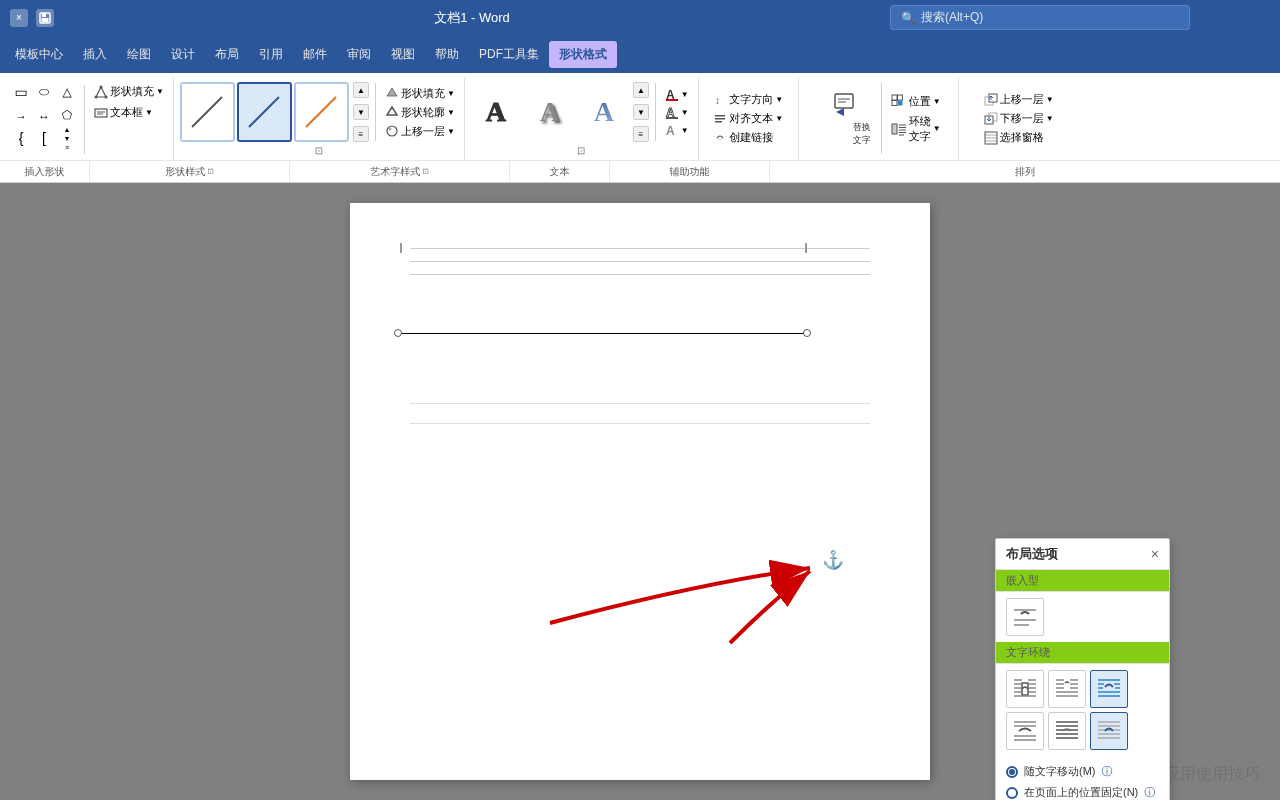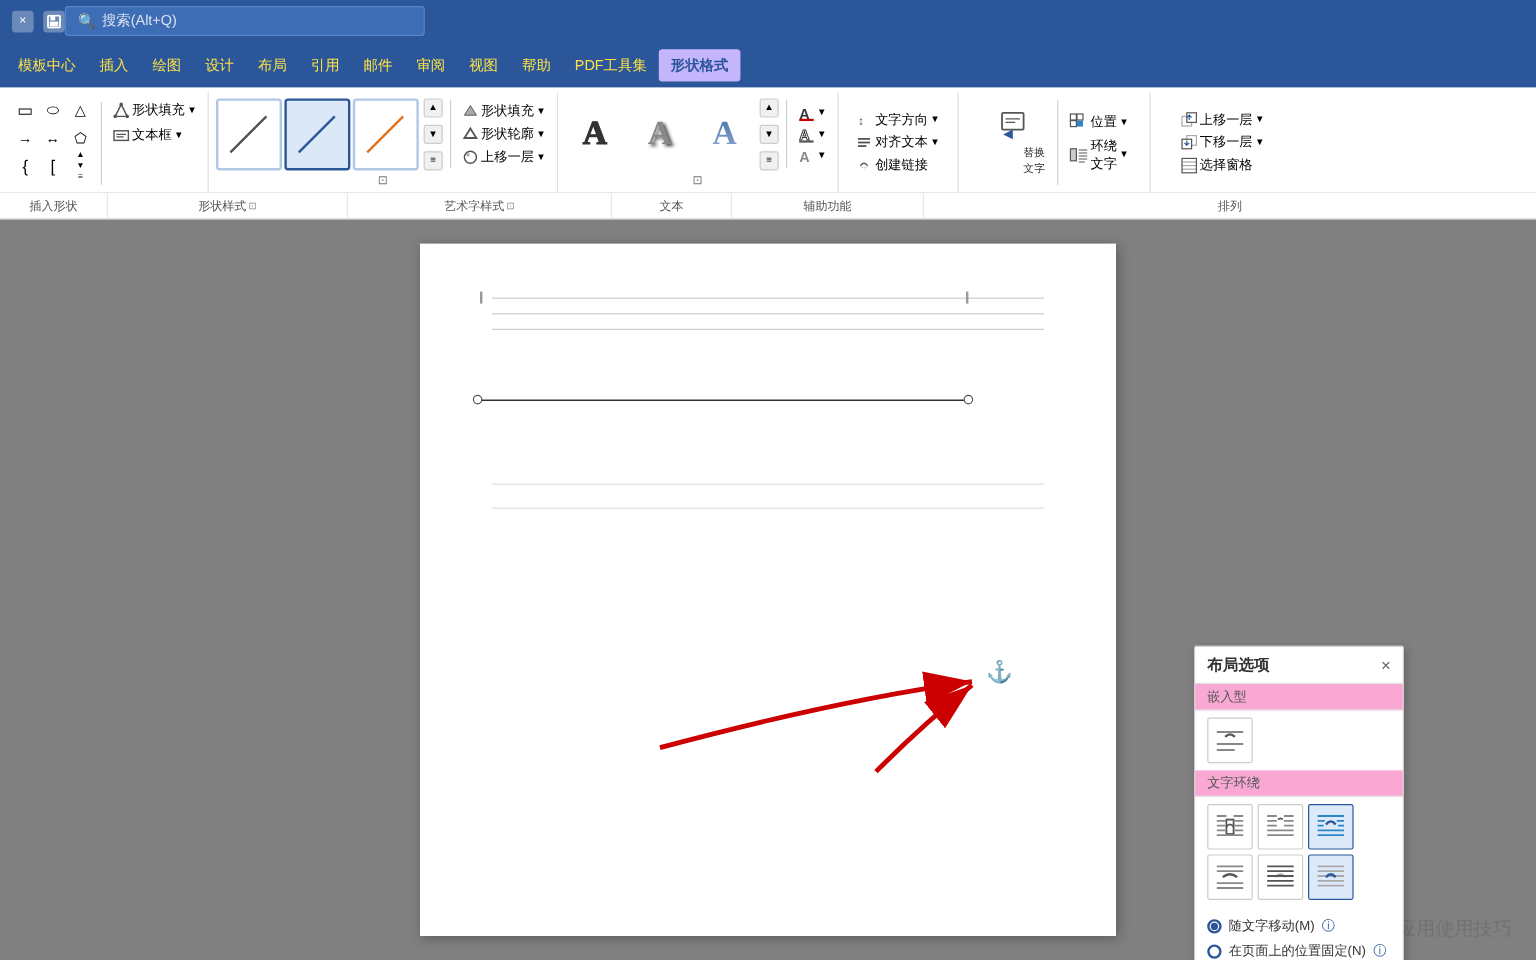--- a/index.html
+++ b/index.html
@@ -43,21 +43,21 @@
 
     
     .menu-bar {
       height: 38px;
       background: #2b579a;
       display: flex;
       align-items: center;
       padding: 0 5px;
     }
     .menu-item {
-      color: #fde047;
+      color: #e5e5e5;
       padding: 5px 10px;
       font-size: 12px;
       cursor: pointer;
       border-radius: 3px;
     }
     .menu-item.active {
       background: #c4b5fd;
       color: #2b579a;
       font-weight: bold;
     }
@@ -230,21 +230,21 @@
       font-size: 13px;
       font-weight: bold;
       color: #333;
     }
     .popup-close {
       cursor: pointer;
       font-size: 14px;
       color: #666;
     }
     .popup-section-label {
-      background: #f9a8d4;
+      background: #84cc16;
       padding: 3px 10px;
       font-size: 11px;
       color: #555;
       border-bottom: 1px solid #e0e0e0;
     }
     .popup-grid {
       display: flex;
       flex-wrap: wrap;
       gap: 4px;
       padding: 6px 10px;
@@ -344,20 +344,21 @@
   <div class="title-bar-controls">
     <div class="title-bar-btn">×</div>
     <div class="title-bar-btn">
       <svg width="12" height="12" viewBox="0 0 12 12" fill="white">
           <rect x="1" y="1" width="10" height="10" rx="1" fill="none" stroke="white" stroke-width="1.5"></rect>
           <rect x="3" y="1" width="4" height="4" fill="white"></rect>
           <rect x="2.5" y="6" width="7" height="4" fill="white"></rect>
         </svg>
     </div>
   </div>
+  <div class="title-bar-title">文档1 - Word</div>
   <div class="title-search">
     <span>🔍</span>
     <span style="color:rgba(255,255,255,0.8)">搜索(Alt+Q)</span>
   </div>
   <div style="width:80px"></div>
 </div>
 
 <div class="menu-bar">
   <div class="menu-item">模板中心</div>
   <div class="menu-item">插入</div>

